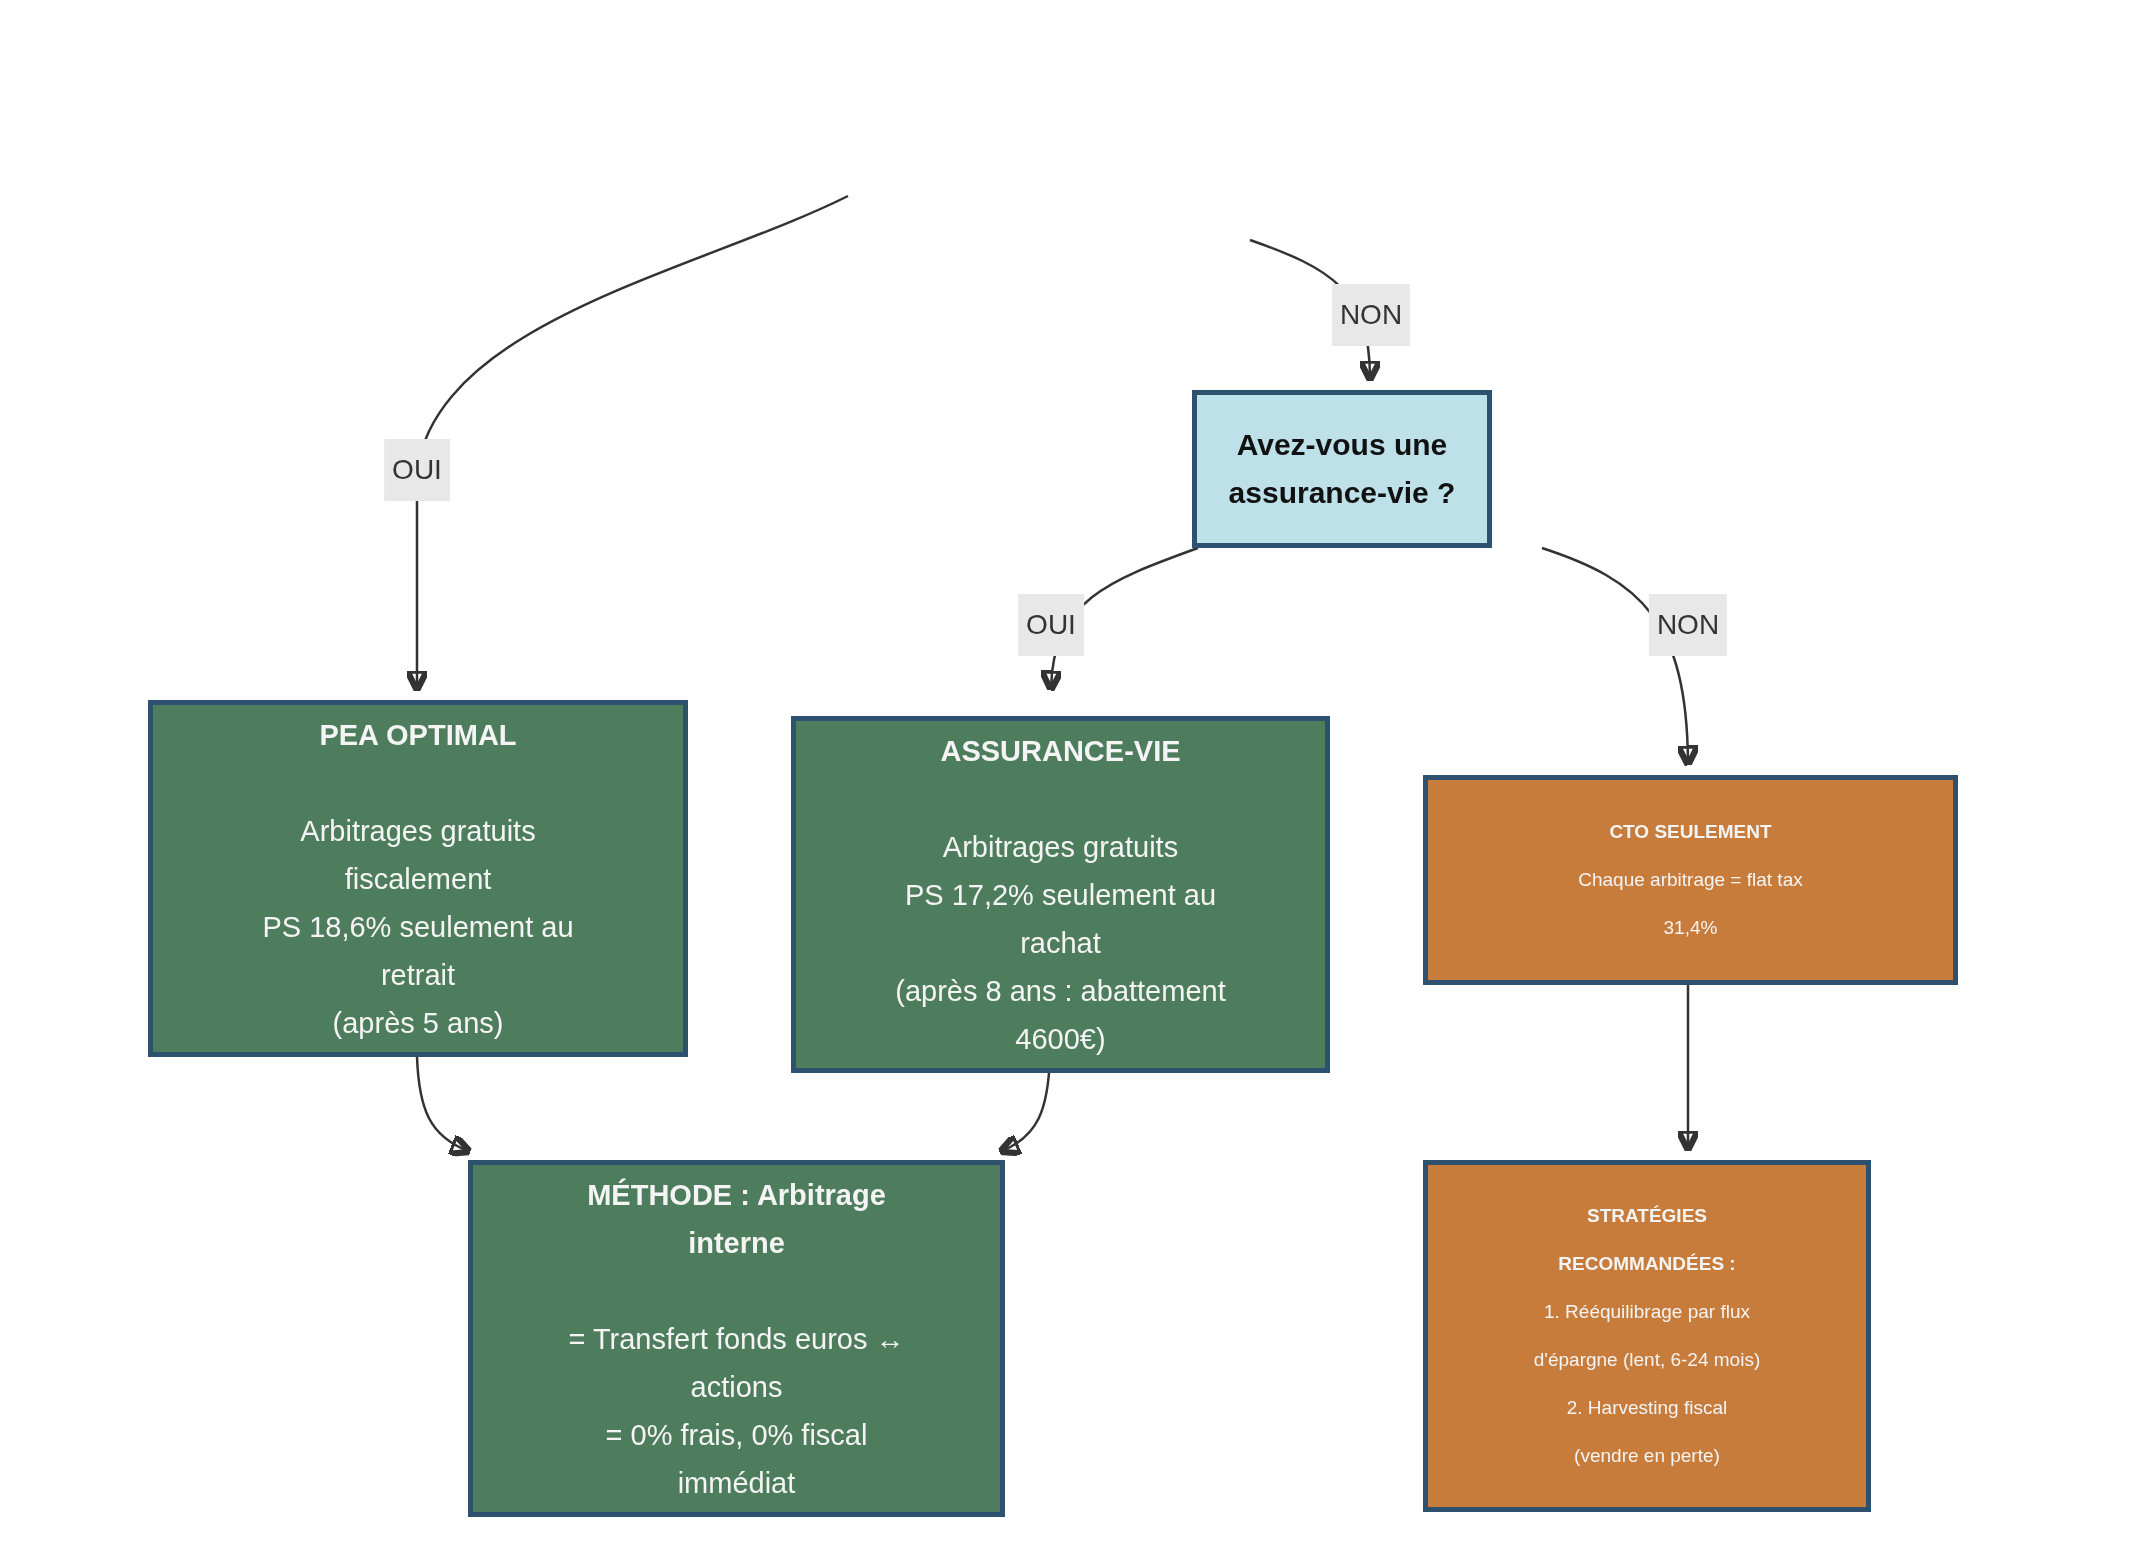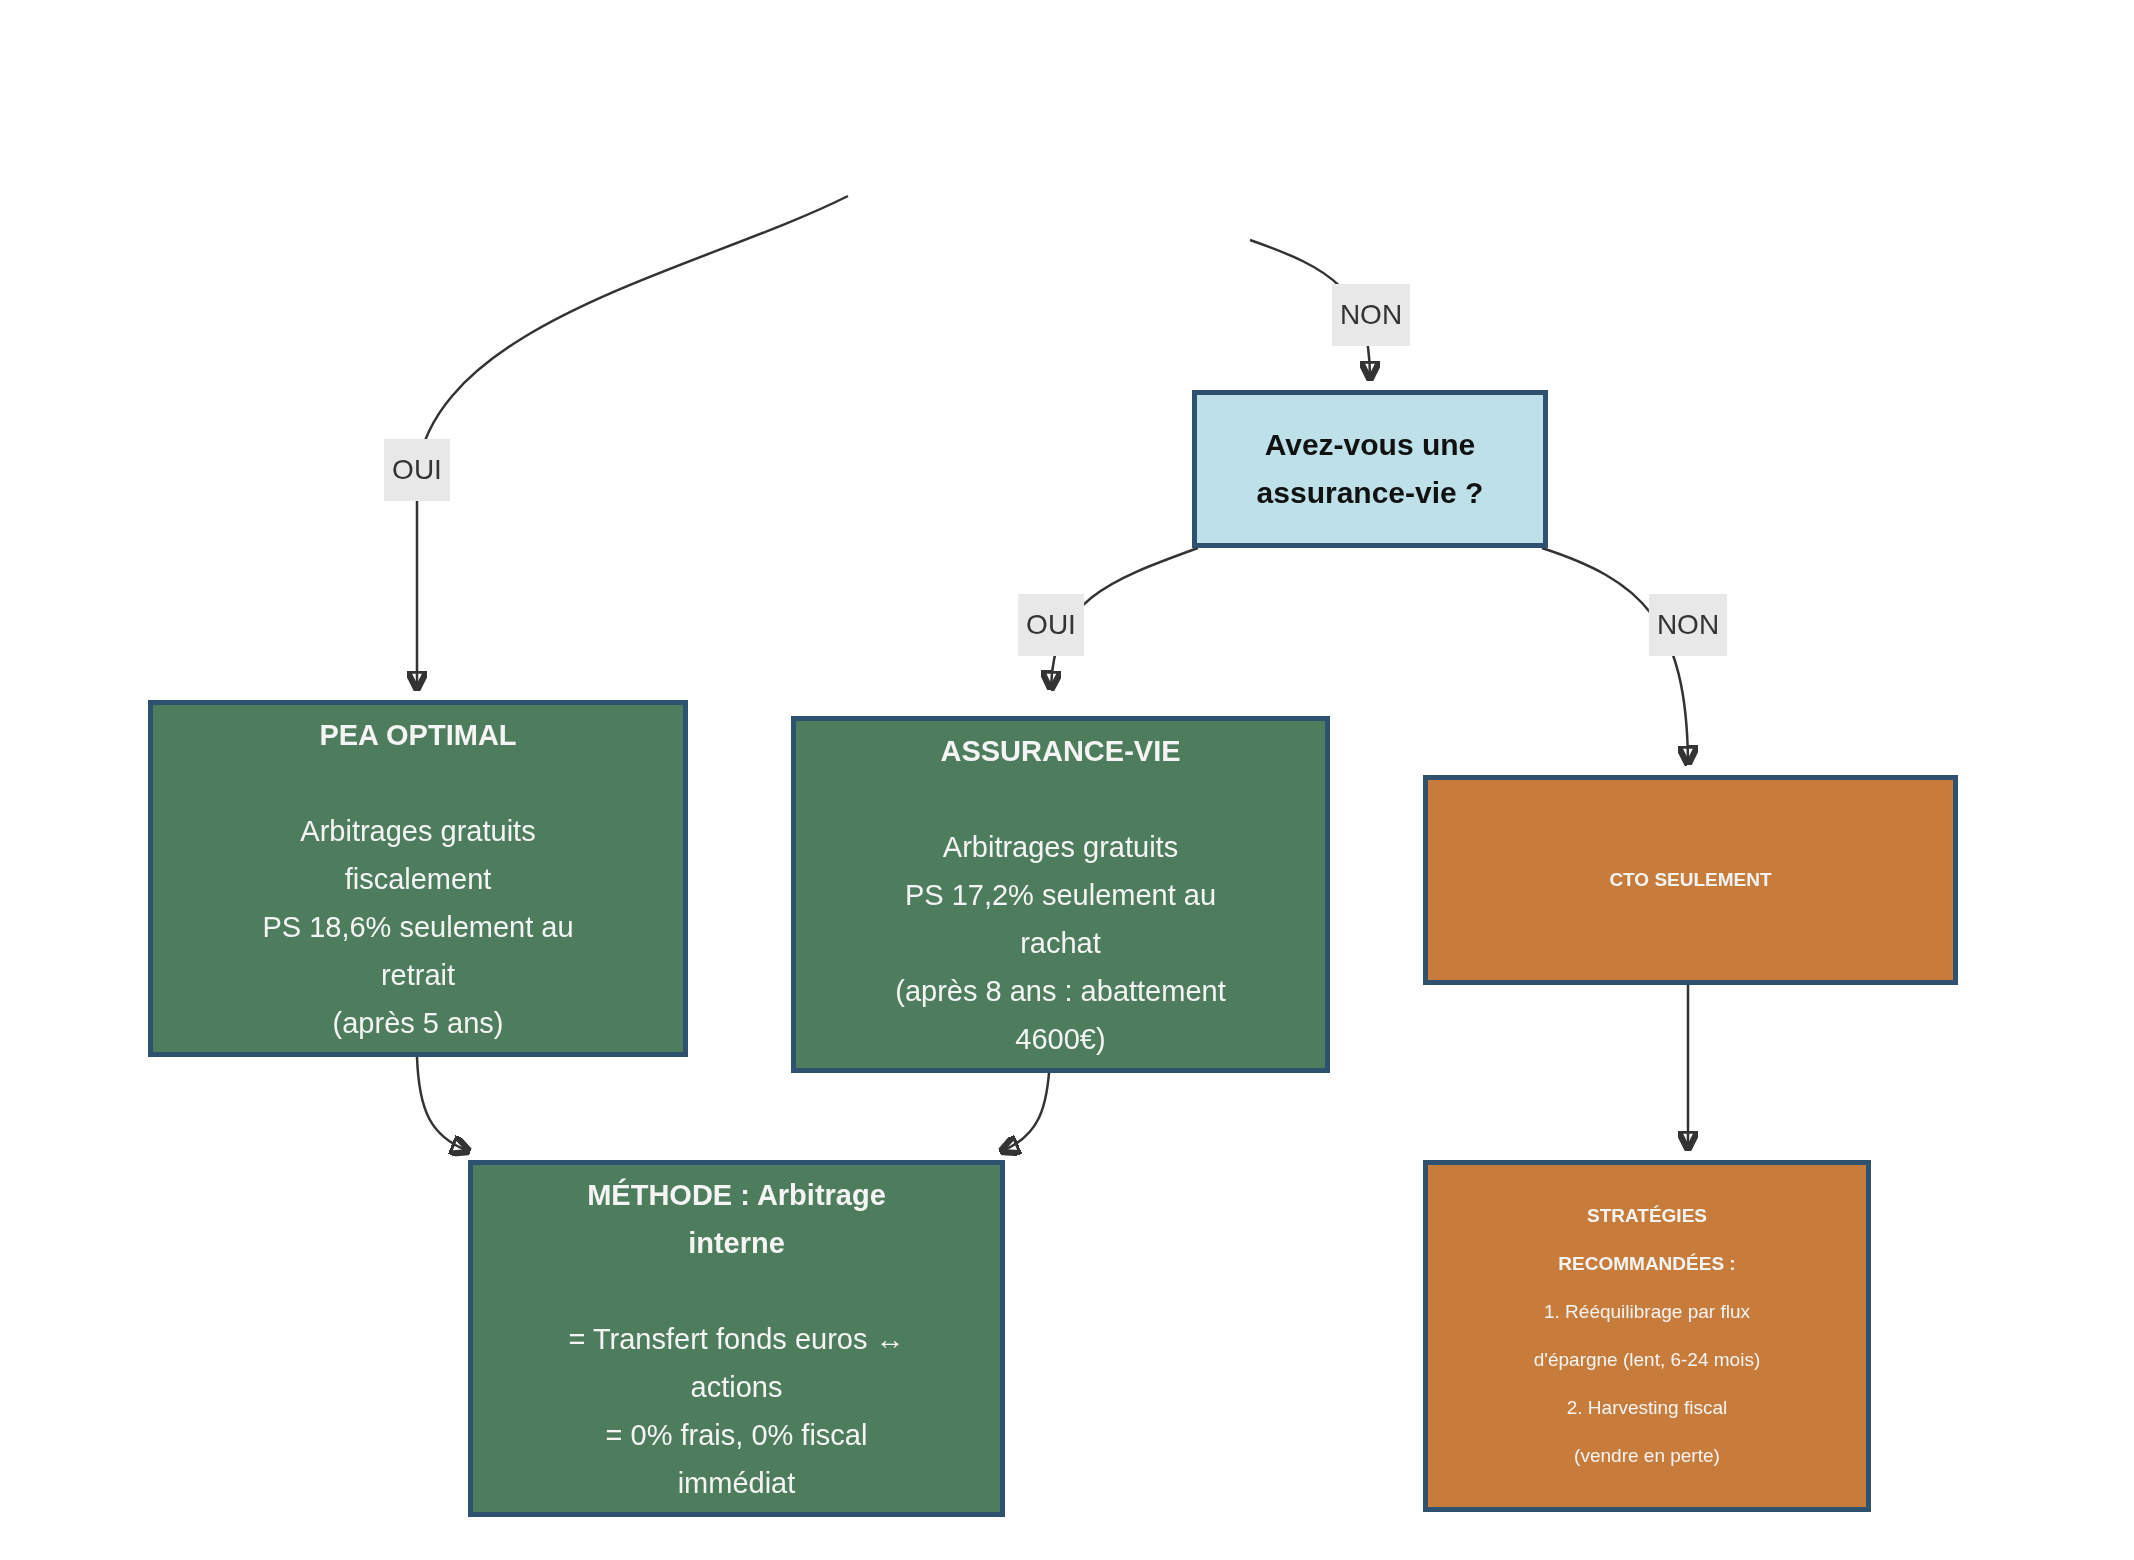--- a/index.html
+++ b/index.html
@@ -49,21 +49,21 @@
     <path d="M 848 196 C 700 270, 440 320, 417 470 L 417 688" marker-end="url(#arrow)"></path>
     <path d="M 1250 240 C 1330 268, 1370 290, 1370 378" marker-end="url(#arrow)"></path>
     <path d="M 1198 548 C 1110 580, 1053 600, 1051 688" marker-end="url(#arrow)"></path>
     <path d="M 1542 548 C 1640 580, 1687 620, 1688 763" marker-end="url(#arrow)"></path>
     <path d="M 417 1057 C 419 1110, 430 1136, 468 1151" marker-end="url(#arrow)"></path>
     <path d="M 1050 1057 C 1048 1110, 1038 1136, 1002 1151" marker-end="url(#arrow)"></path>
     <path d="M 1688 985 L 1688 1148" marker-end="url(#arrow)"></path>
   </svg>
 
 
-  <div class="node question" style="left:1192px;top:390px;width:356px;height:158px;">
+  <div class="node question" style="left:1192px;top:390px;width:300px;height:158px;">
     <div class="title">Avez-vous une
 assurance-vie ?</div>
   </div>
 
   <div class="node green" style="left:148px;top:700px;width:540px;height:357px;">
     <div class="title">PEA OPTIMAL</div>
     <div class="body">Arbitrages gratuits
 fiscalement
 PS 18,6% seulement au
 retrait
@@ -74,20 +74,22 @@
     <div class="title">ASSURANCE-VIE</div>
     <div class="body">Arbitrages gratuits
 PS 17,2% seulement au
 rachat
 (après 8 ans : abattement
 4600€)</div>
   </div>
 
   <div class="node orange" style="left:1423px;top:775px;width:535px;height:210px;">
     <div class="title">CTO SEULEMENT</div>
+    <div class="body">Chaque arbitrage = flat tax
+31,4%</div>
   </div>
 
   <div class="node green" style="left:468px;top:1160px;width:537px;height:357px;">
     <div class="title">MÉTHODE : Arbitrage
 interne</div>
     <div class="body">= Transfert fonds euros ↔
 actions
 = 0% frais, 0% fiscal
 immédiat</div>
   </div>

